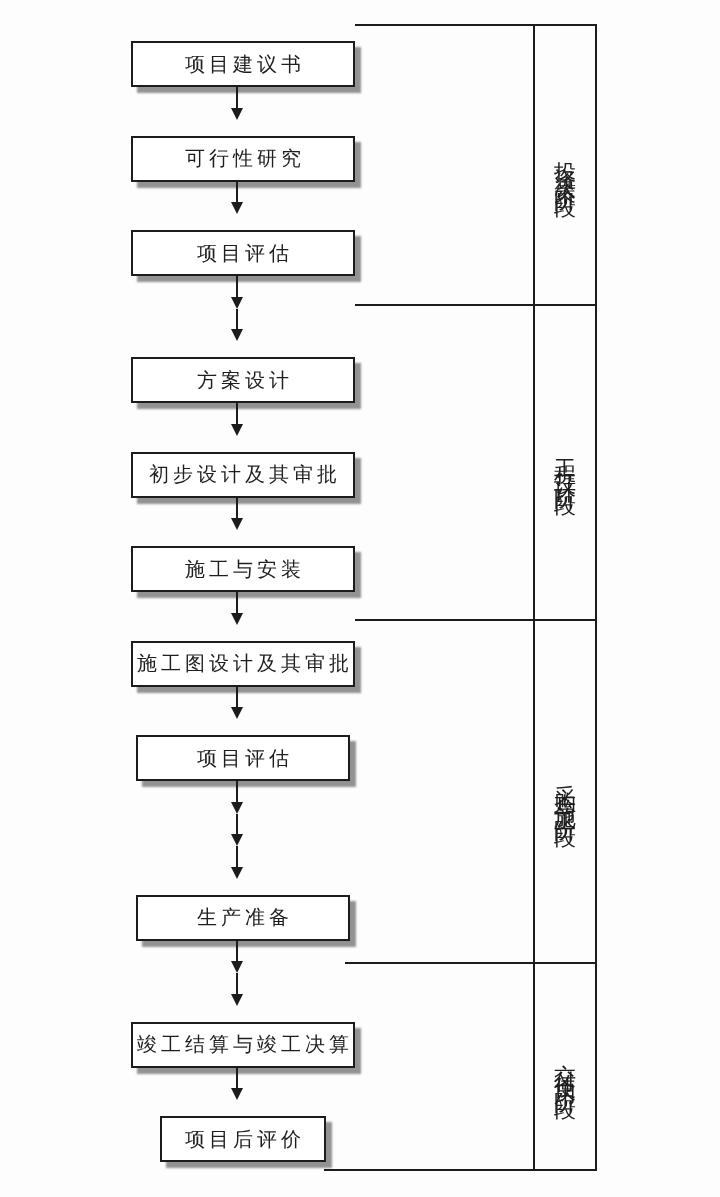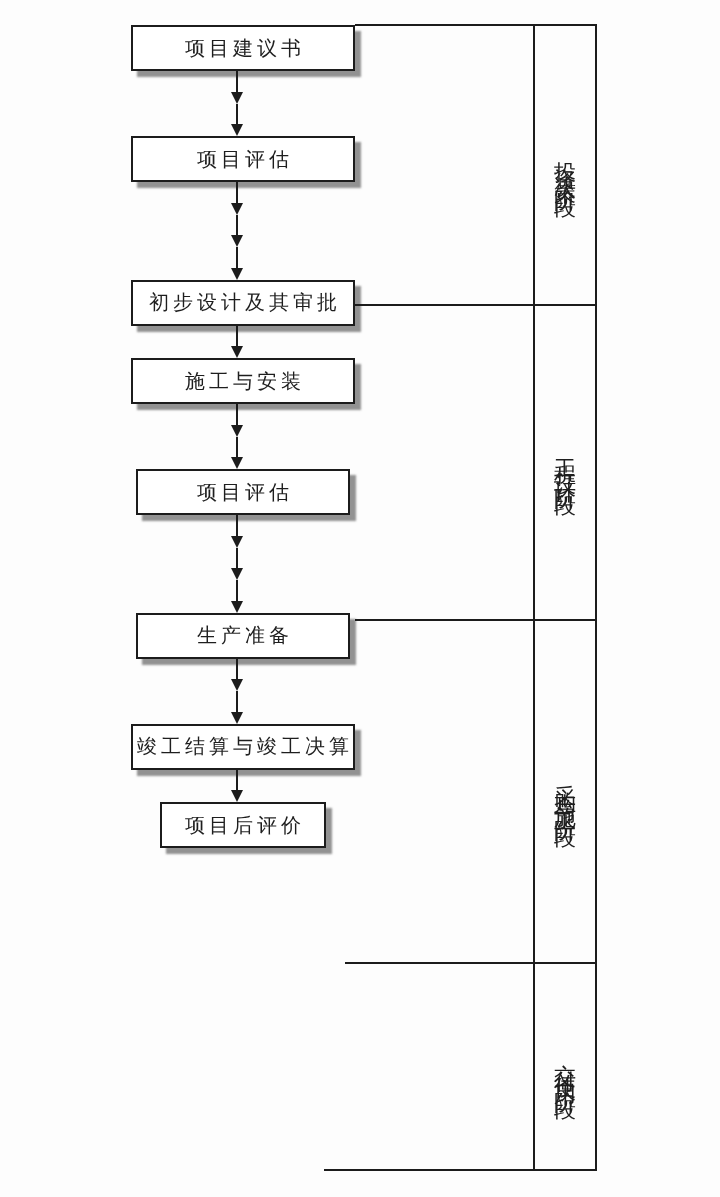--- a/index.html
+++ b/index.html
@@ -21,20 +21,21 @@
   .box{
     box-sizing:border-box;
     width:100%;height:46px;
     border:2px solid var(--line,#1c1c1c);
     background:var(--box-bg,#ffffff);
     display:flex;align-items:center;justify-content:center;
     font-size:20px;letter-spacing:4px;text-indent:4px;
     color:#1e1e1e;
     box-shadow:6px 6px 2px rgba(110,110,110,.75);
     white-space:nowrap;
+    margin-top:16px;
   }
   .box.mid{width:214px;}
   .box.small{width:166px;}
   .arrow{
     height:32.5px;width:100%;
     display:flex;flex-direction:column;align-items:center;
     transform:translateX(-6px);
   }
   .arrow .shaft{width:2.5px;flex:1;background:var(--line,#1c1c1c);}
   .arrow .head{
@@ -73,52 +74,61 @@
 <div class="canvas" style="--line: #1c1c1c; --box-bg: #ffffff; --page-bg: #fdfdfd;">
 
   <div class="flow">
     <div class="box">
         <span>项目建议书</span>
       </div>
     <div class="arrow">
         <div class="shaft"></div>
         <div class="head"></div>
       </div>
+    <div class="box">
+        <span>可行性研究</span>
+      </div>
     <div class="arrow">
         <div class="shaft"></div>
         <div class="head"></div>
       </div>
     <div class="box">
         <span>项目评估</span>
       </div>
     <div class="arrow">
         <div class="shaft"></div>
         <div class="head"></div>
       </div>
     <div class="arrow">
         <div class="shaft"></div>
         <div class="head"></div>
+      </div>
+    <div class="box">
+        <span>方案设计</span>
       </div>
     <div class="arrow">
         <div class="shaft"></div>
         <div class="head"></div>
       </div>
     <div class="box">
         <span>初步设计及其审批</span>
       </div>
     <div class="arrow">
         <div class="shaft"></div>
         <div class="head"></div>
       </div>
     <div class="box">
         <span>施工与安装</span>
       </div>
     <div class="arrow">
         <div class="shaft"></div>
         <div class="head"></div>
+      </div>
+    <div class="box">
+        <span>施工图设计及其审批</span>
       </div>
     <div class="arrow">
         <div class="shaft"></div>
         <div class="head"></div>
       </div>
     <div class="box mid">
         <span>项目评估</span>
       </div>
     <div class="arrow">
         <div class="shaft"></div>

